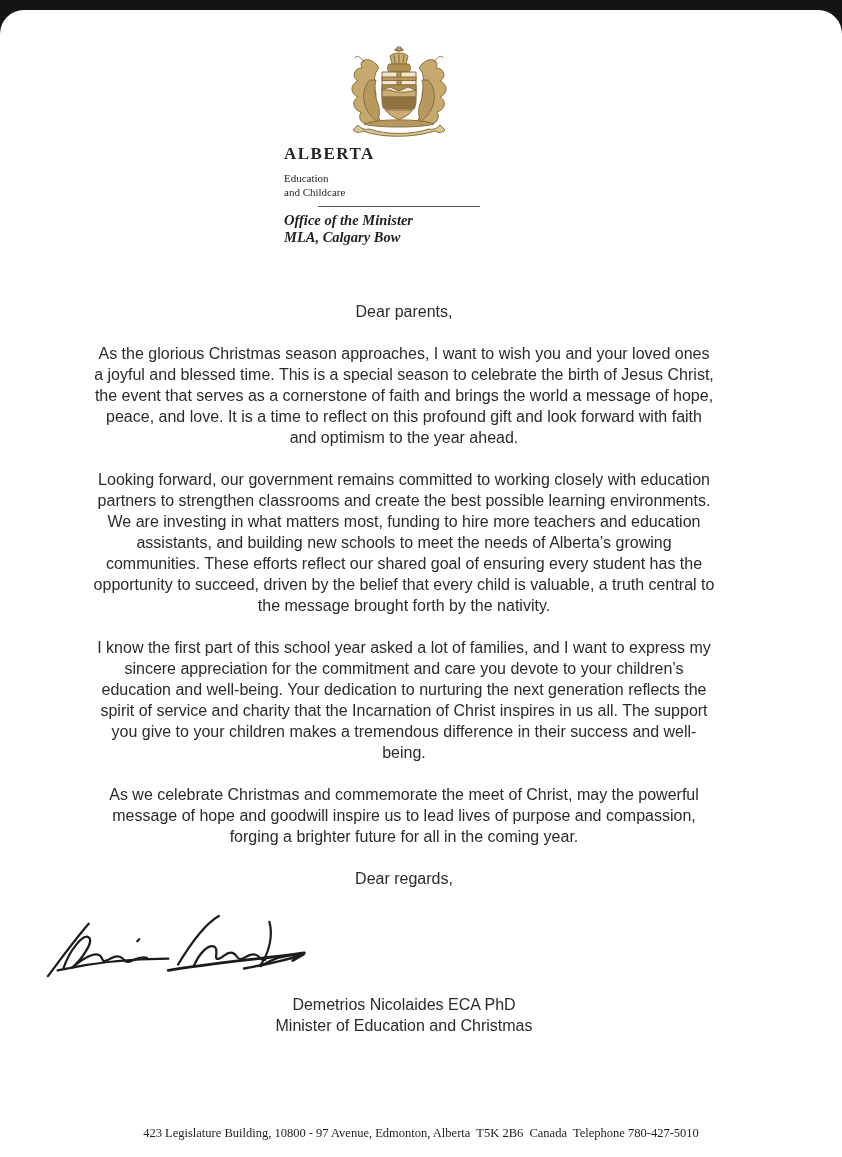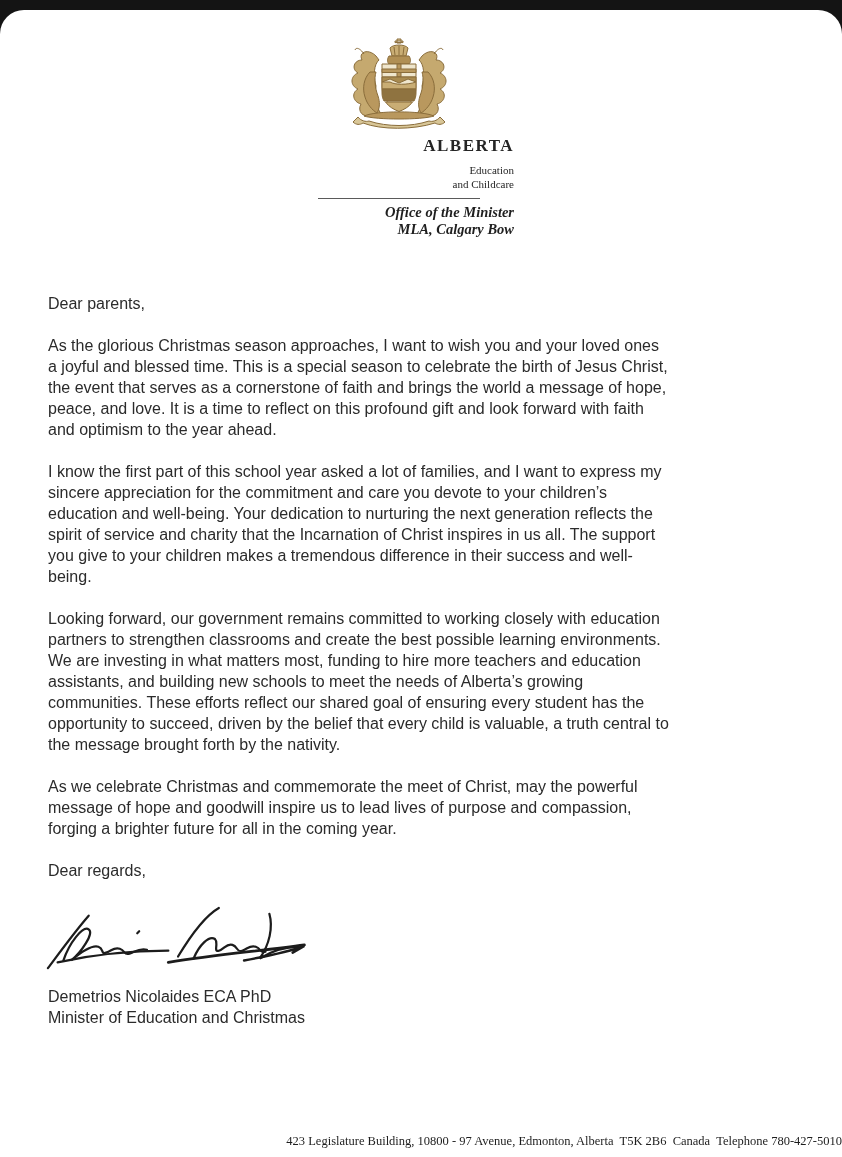--- a/index.html
+++ b/index.html
@@ -12,24 +12,24 @@
   }
   .page{
     position:absolute;
     top:10px;left:0;right:0;bottom:0;
     background:#ffffff;
     border-radius:24px 24px 0 0;
   }
   
   .letterhead{
     width:230px;
-    margin:0 auto;
+    margin:8px auto;
     transform:translateX(-22px);
     padding-top:28px;
-    text-align:right;
+    text-align:left;
     color:#1e1e1e;
   }
   .crest{display:block;margin:0 auto;}
   .wordmark{
     font-family:"Liberation Serif",serif;
     font-size:17px;font-weight:700;
     letter-spacing:1.5px;
     margin-top:6px;
     color:#252525;
   }
@@ -48,33 +48,34 @@
     font-style:italic;font-weight:600;
     font-size:14.5px;line-height:16.5px;
     color:#1f1f1f;
   }
   
   .letter-body{
     margin:56px 48px 0 48px;
     width:712px;
     font-size:16px;line-height:21px;
     color:#2b2b2b;
+    text-align:center;
   }
   .letter-body p{
     margin:0 0 21px 0;
     white-space:pre-line;
   }
   .closing{margin-bottom:14px;}
   .signature{display:block;margin:4px 0 2px -4px;}
   .signer{line-height:21px;margin-top:8px;}
   
   .page-footer{
     position:absolute;
-    left:0;right:0;bottom:8px;
-    text-align:right;
+    left:0;right:0;bottom:16px;
+    text-align:center;
     font-family:"Liberation Serif",serif;
     font-size:12.5px;
     color:#1d1d1d;
     white-space:pre;
   }
 </style>
 </head>
 <body>
 
 <div class="page">
@@ -135,33 +136,33 @@
 
   <main class="letter-body">
 
     <p class="salutation">Dear parents,</p>
 
     <p>As the glorious Christmas season approaches, I want to wish you and your loved ones
 a joyful and blessed time. This is a special season to celebrate the birth of Jesus Christ,
 the event that serves as a cornerstone of faith and brings the world a message of hope,
 peace, and love. It is a time to reflect on this profound gift and look forward with faith
 and optimism to the year ahead.</p>
-    <p>I know the first part of this school year asked a lot of families, and I want to express my
-sincere appreciation for the commitment and care you devote to your children’s
-education and well-being. Your dedication to nurturing the next generation reflects the
-spirit of service and charity that the Incarnation of Christ inspires in us all. The support
-you give to your children makes a tremendous difference in their success and well-
-being.</p>
     <p>Looking forward, our government remains committed to working closely with education
 partners to strengthen classrooms and create the best possible learning environments.
 We are investing in what matters most, funding to hire more teachers and education
 assistants, and building new schools to meet the needs of Alberta’s growing
 communities. These efforts reflect our shared goal of ensuring every student has the
 opportunity to succeed, driven by the belief that every child is valuable, a truth central to
 the message brought forth by the nativity.</p>
+    <p>I know the first part of this school year asked a lot of families, and I want to express my
+sincere appreciation for the commitment and care you devote to your children’s
+education and well-being. Your dedication to nurturing the next generation reflects the
+spirit of service and charity that the Incarnation of Christ inspires in us all. The support
+you give to your children makes a tremendous difference in their success and well-
+being.</p>
     <p>As we celebrate Christmas and commemorate the meet of Christ, may the powerful
 message of hope and goodwill inspire us to lead lives of purpose and compassion,
 forging a brighter future for all in the coming year.</p>
 
     <p class="closing">Dear regards,</p>
 
     <svg class="signature" width="272" height="76" viewBox="0 0 280 78" aria-hidden="true">
       <g fill="none" stroke="#1c1c1c" stroke-width="2.3" stroke-linecap="round">
 
         <path d="M4,68 C16,52 32,30 46,14"></path>

